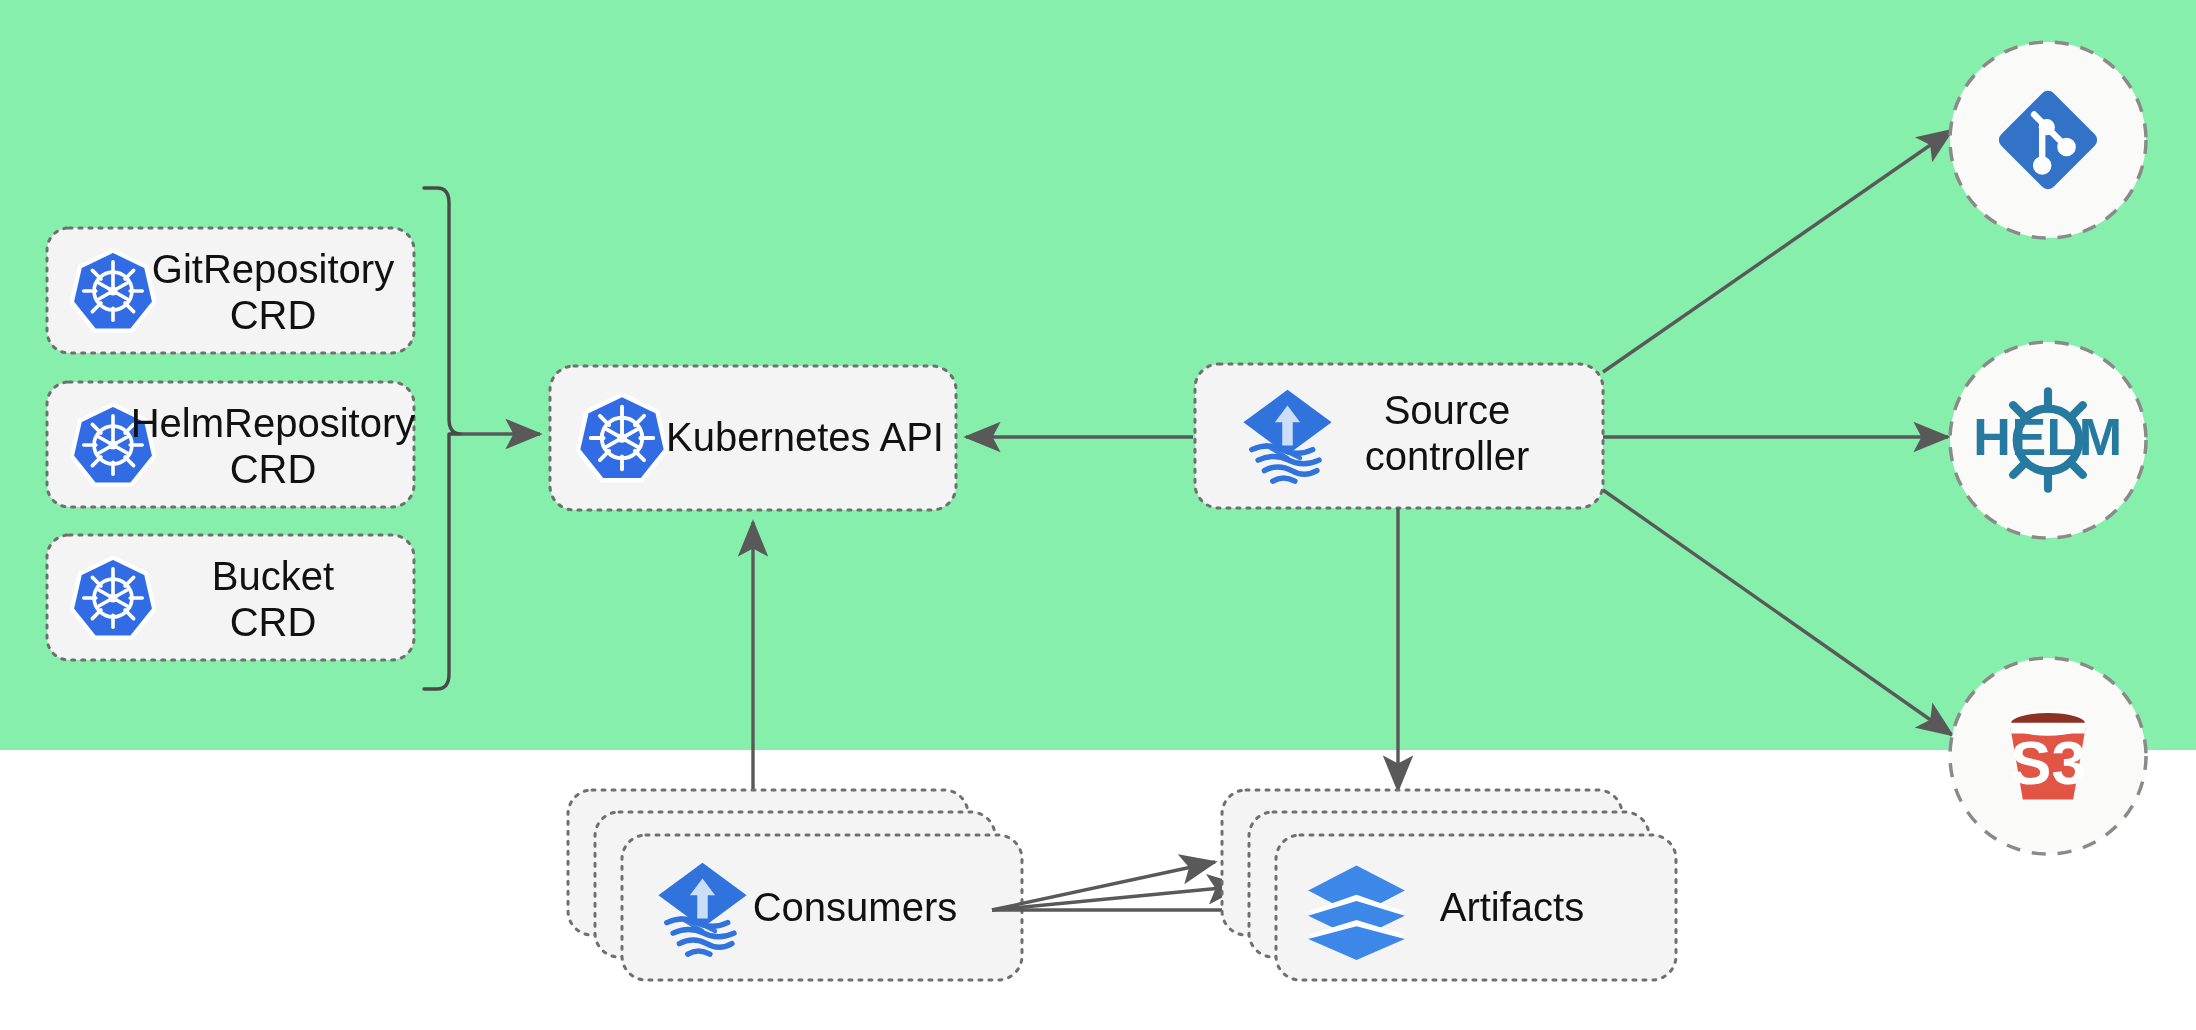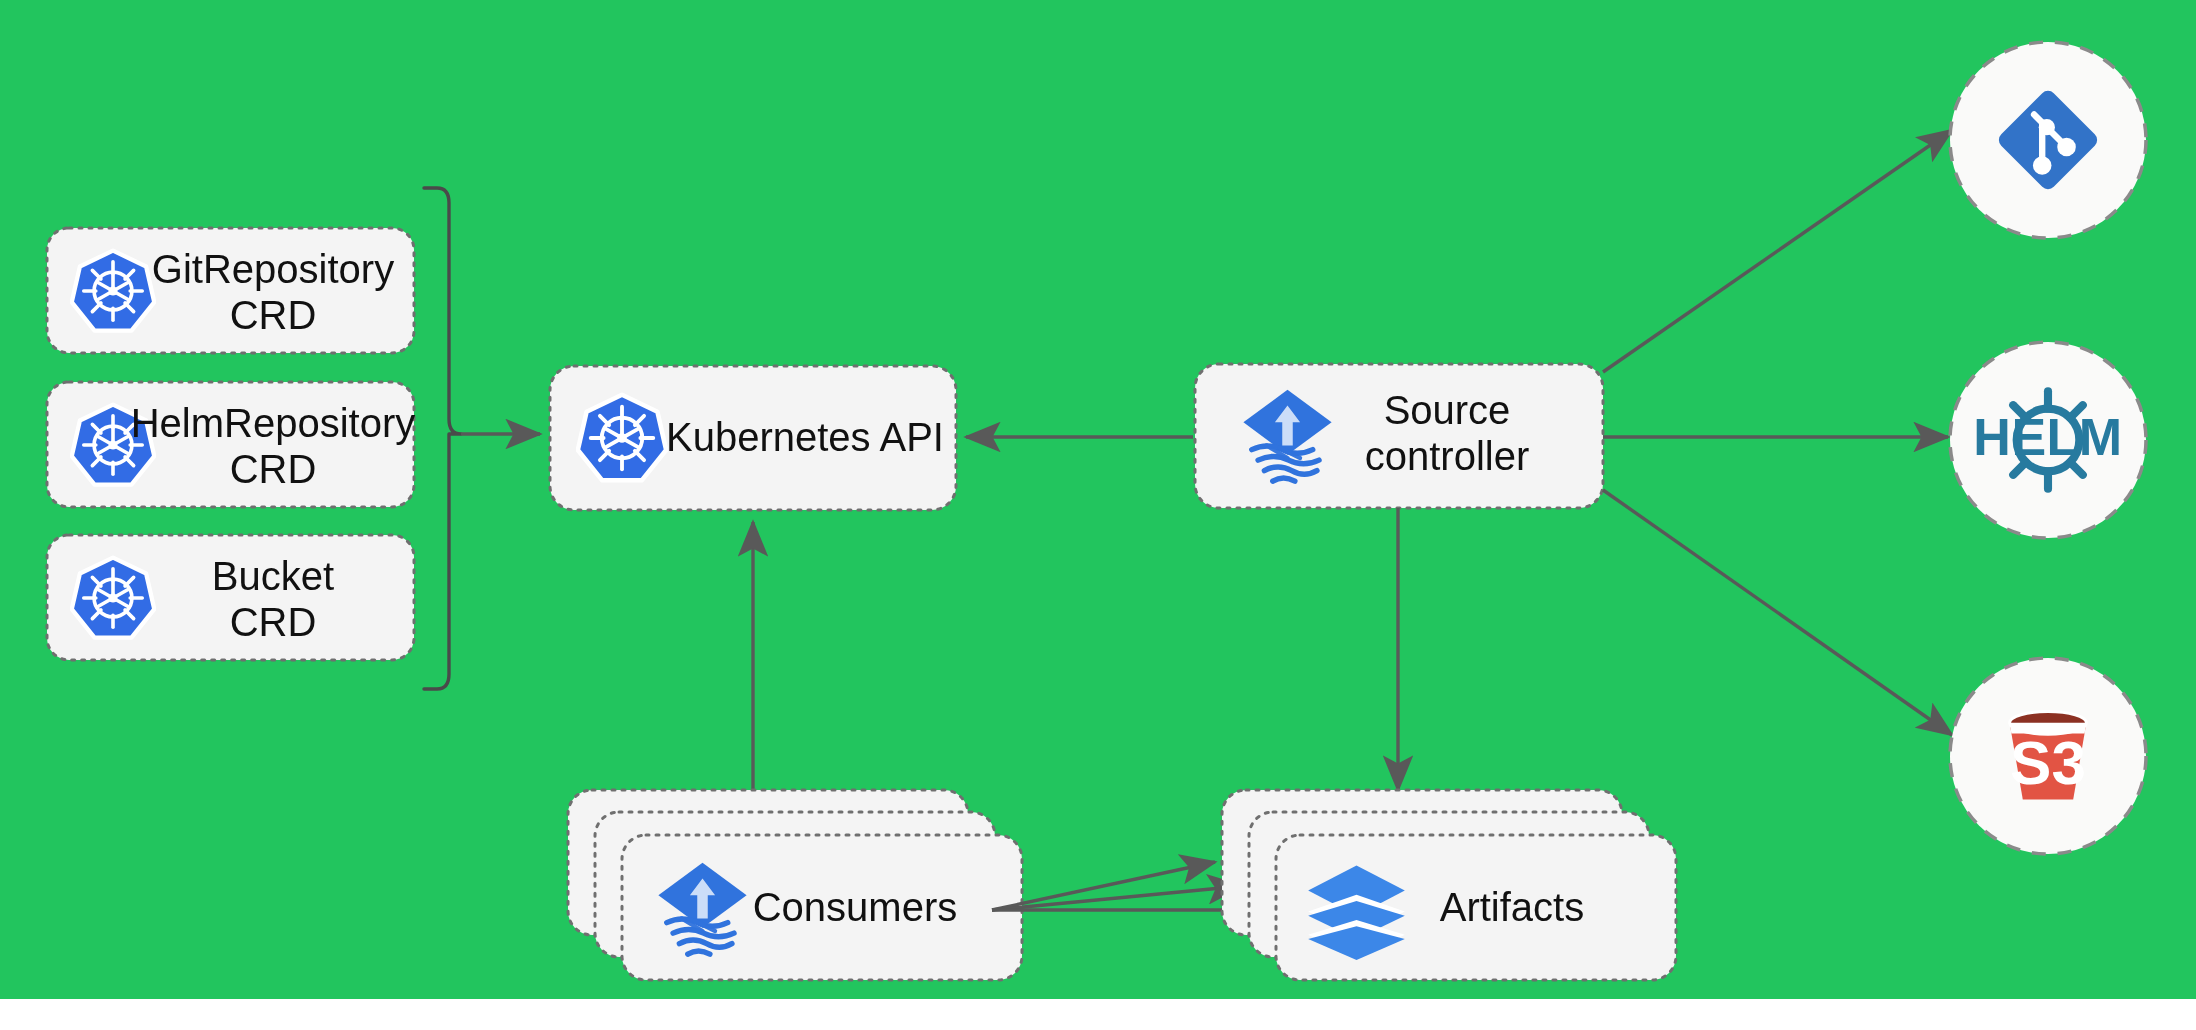--- a/index.html
+++ b/index.html
@@ -9,22 +9,22 @@
   }
   body {
     width: 2196px;
     height: 1030px;
     font-family: "Liberation Sans", sans-serif;
     overflow: hidden;
   }
   #diagram-root {
     position: relative;
     width: 2196px;
-    height: 999px;
-    background: #22c55e;
+    height: 750px;
+    background: #86efac;
   }
   svg.canvas {
     position: absolute;
     inset: 0;
     width: 2196px;
     height: 1030px;
   }
   .node-label {
     font-family: "Liberation Sans", sans-serif;
     font-size: 40px;

